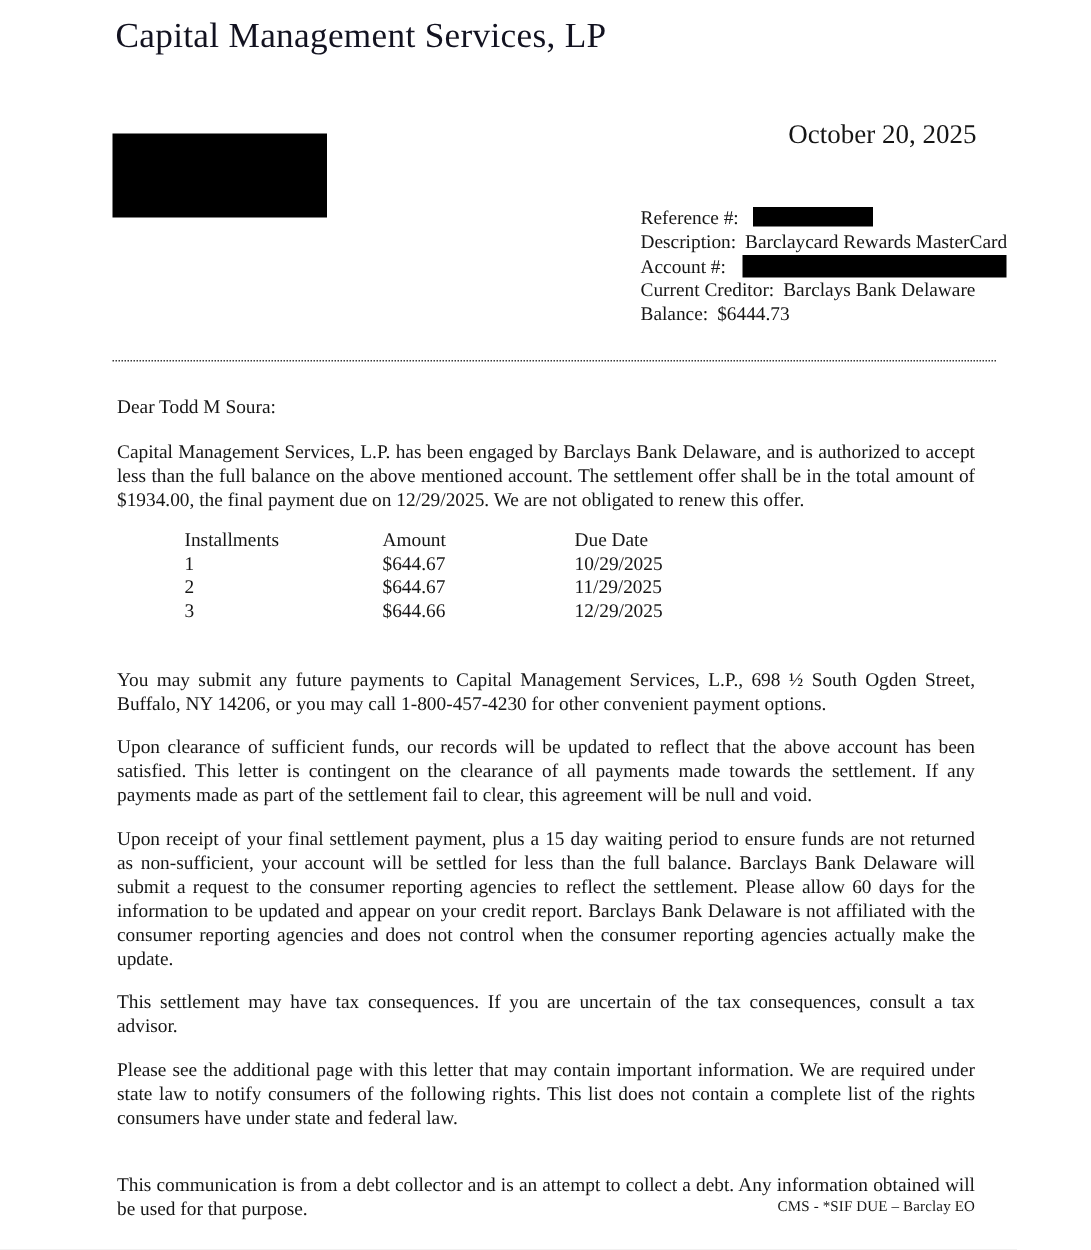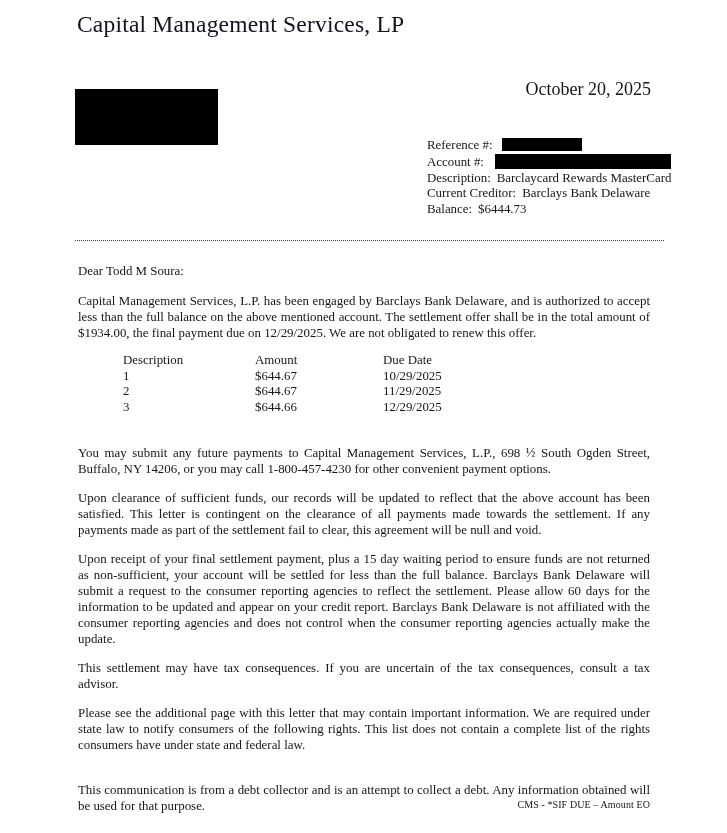--- a/index.html
+++ b/index.html
@@ -128,44 +128,44 @@
 
   <div class="letter-date">October 20, 2025</div>
 
   <div class="redacted redacted-address"></div>
 
   <div class="account-info">
     <div>
       <span class="label">Reference #:</span><span class="redacted redacted-ref"></span>
     </div>
     <div>
-      <span class="label">Account #:</span><span class="redacted redacted-acct"></span>
+      <span class="label">Description:</span><span>Barclaycard Rewards MasterCard</span>
     </div>
     <div>
-      <span class="label">Description:</span><span>Barclaycard Rewards MasterCard</span>
+      <span class="label">Account #:</span><span class="redacted redacted-acct"></span>
     </div>
     <div>
       <span class="label">Current Creditor:</span><span>Barclays Bank Delaware</span>
     </div>
     <div>
       <span class="label">Balance:</span><span>$6444.73</span>
     </div>
   </div>
 
   <div class="dotted-divider"></div>
 
   <div class="body-text">
     <p class="salutation">Dear Todd M Soura:</p>
 
     <p class="para-1">Capital Management Services, L.P. has been engaged by Barclays Bank Delaware, and is authorized to accept less than the full balance on the above mentioned account.  The settlement offer shall be in the total amount of $1934.00, the final payment due on 12/29/2025.  We are not obligated to renew this offer.</p>
 
     <table class="installments">
       <thead>
         <tr>
-          <th class="col-installments">Description</th>
+          <th class="col-installments">Installments</th>
           <th class="col-amount">Amount</th>
           <th class="col-duedate">Due Date</th>
         </tr>
       </thead>
       <tbody>
         <tr>
           <td>1</td>
           <td>$644.67</td>
           <td>10/29/2025</td>
         </tr>
@@ -184,16 +184,16 @@
 
     <p class="para-2">You may submit any future payments to Capital Management Services, L.P., 698 ½ South Ogden Street, Buffalo, NY 14206, or you may call 1-800-457-4230 for other convenient payment options.</p>
     <p>Upon clearance of sufficient funds, our records will be updated to reflect that the above account has been satisfied.  This letter is contingent on the clearance of all payments made towards the settlement.  If any payments made as part of the settlement fail to clear, this agreement will be null and void.</p>
     <p>Upon receipt of your final settlement payment, plus a 15 day waiting period to ensure funds are not returned as non-sufficient, your account will be settled for less than the full balance.  Barclays Bank Delaware will submit a request to the consumer reporting agencies to reflect the settlement.  Please allow 60 days for the information to be updated and appear on your credit report.  Barclays Bank Delaware is not affiliated with the consumer reporting agencies and does not control when the consumer reporting agencies actually make the update.</p>
     <p>This settlement may have tax consequences.  If you are uncertain of the tax consequences, consult a tax advisor.</p>
     <p>Please see the additional page with this letter that may contain important information. We are required under state law to notify consumers of the following rights.  This list does not contain a complete list of the rights consumers have under state and federal law.</p>
   </div>
 
   <div class="letter-footer">
     <span>This communication is from a debt collector and is an attempt to collect a debt. Any information obtained will be used for that purpose.</span>
-    <span class="footer-code">CMS - *SIF DUE – Amount EO</span>
+    <span class="footer-code">CMS - *SIF DUE – Barclay EO</span>
   </div>
 
 </div>
 
 </body></html>

